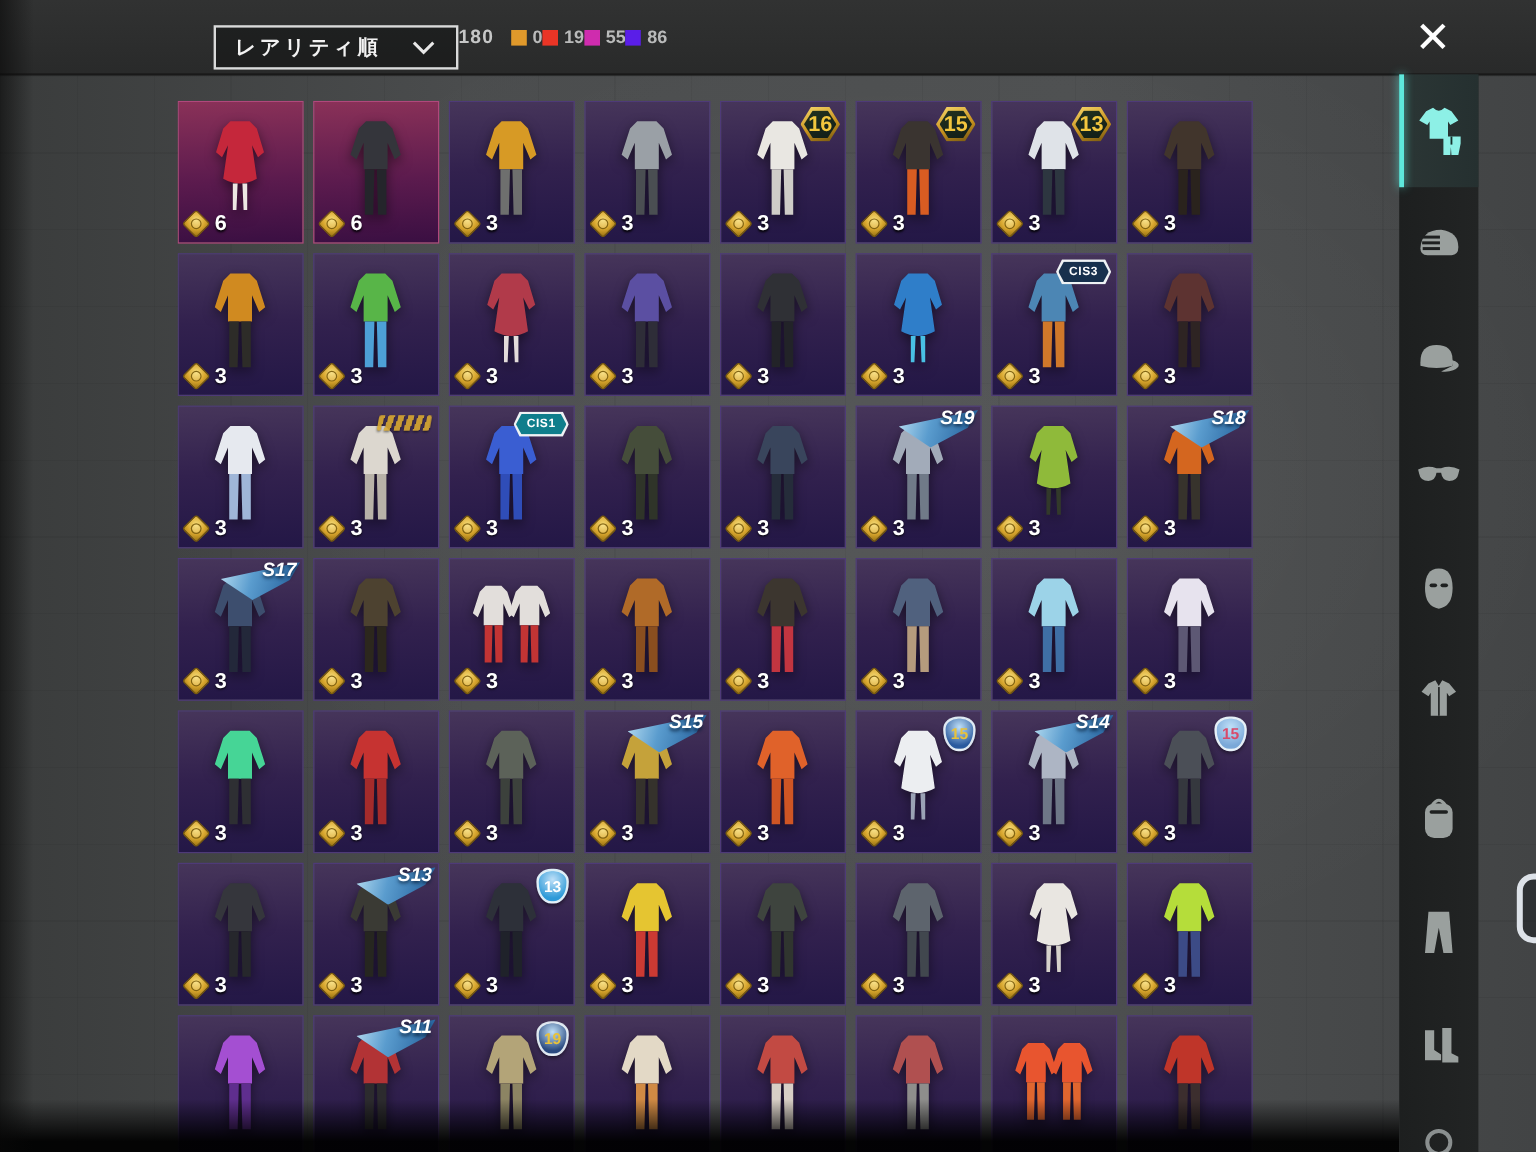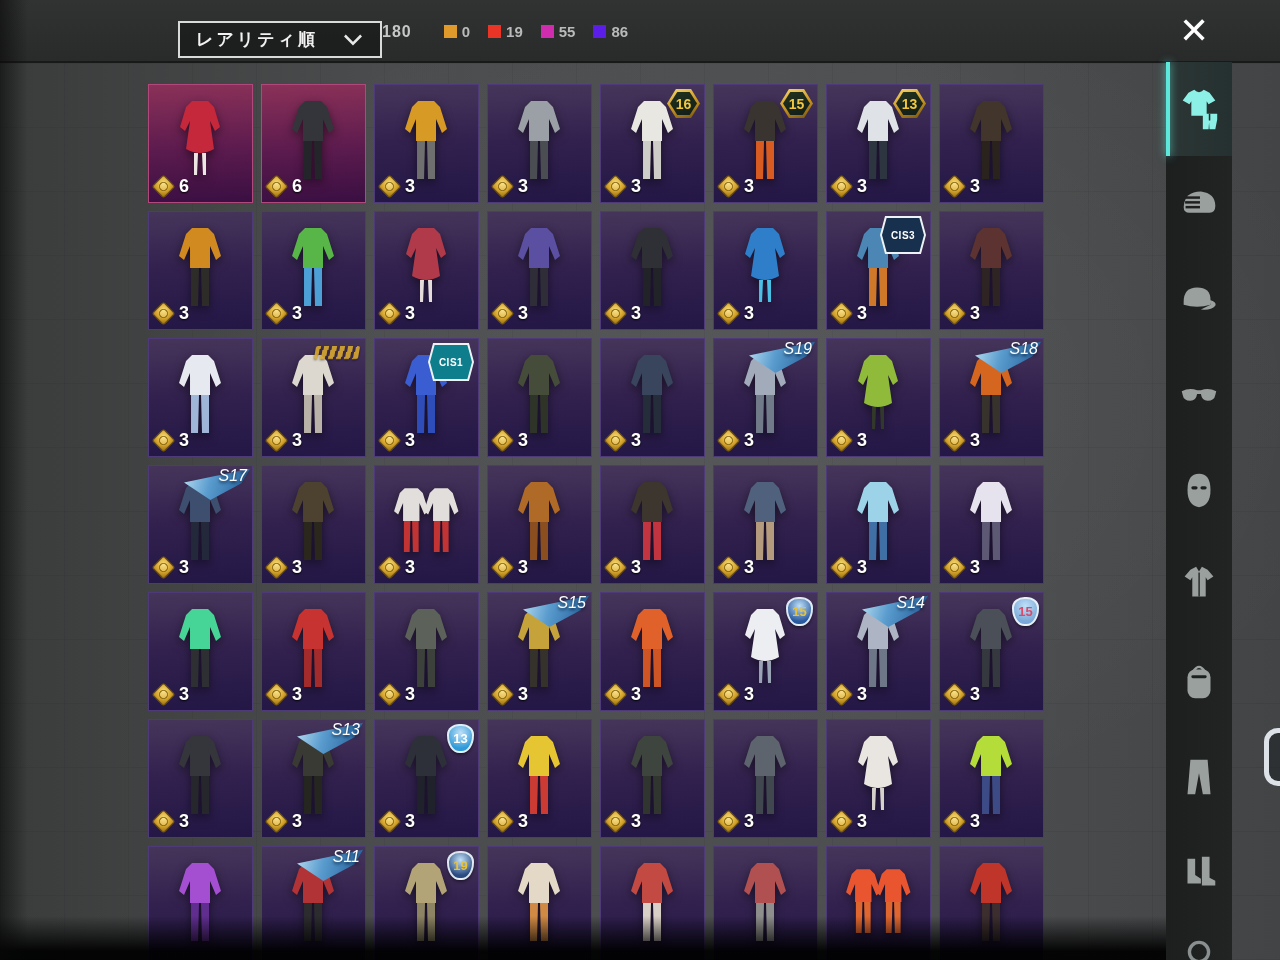--- a/index.html
+++ b/index.html
@@ -16,21 +16,21 @@
     background:linear-gradient(90deg,rgba(8,8,8,.6),transparent);pointer-events:none;}
   
   .topbar{position:absolute;left:0;top:0;width:100%;height:63px;
     background:linear-gradient(#313232,#292a2a);
     border-bottom:2px solid rgba(12,13,13,.65);box-sizing:border-box;}
   .dropdown{position:absolute;left:148px;top:21px;width:204px;height:37px;
     background:rgba(18,20,20,.55);border:2px solid #d9dada;box-sizing:border-box;
     display:flex;align-items:center;justify-content:space-between;padding:0 16px;cursor:pointer;margin-left:30px;}
   .dd-label{color:#f2f2f2;font-size:17px;letter-spacing:3px;font-weight:700;}
   .chev{width:22px;height:18px;}
-  .legend{position:absolute;left:382px;top:0;height:63px;display:flex;align-items:center;gap:18px;}
+  .legend{position:absolute;left:382px;top:0;height:63px;display:flex;align-items:center;}
   .total{color:#c6c7c7;font-size:16px;font-weight:700;letter-spacing:1px;margin-right:14px;}
   .lg{display:flex;align-items:center;gap:5px;}
   .swatch{width:13px;height:13px;display:inline-block;}
   .lcount{color:#b9baba;font-size:15px;font-weight:700;font-style:normal;}
   .close{position:absolute;left:1172px;top:8px;width:44px;height:46px;color:#fff;
     font-size:36px;font-weight:400;display:flex;align-items:center;justify-content:center;cursor:pointer;}
   
   .grid{position:absolute;left:148px;top:84px;width:900px;height:876px;
     display:grid;grid-template-columns:repeat(8,105px);grid-auto-rows:119px;gap:8px;overflow:hidden;}
   .card{position:relative;box-sizing:border-box;border:1px solid #4e3a78;
@@ -45,37 +45,37 @@
     border:1px solid #7a5c0c;box-sizing:border-box;position:relative;}
   .coin::after{content:'';position:absolute;inset:3px;border-radius:50%;
     border:1px solid rgba(120,90,10,.9);background:rgba(255,240,180,.25);}
   .count{color:#fff;font-size:18px;font-weight:700;text-shadow:0 1px 2px #000;}
   
   .badge{position:absolute;display:flex;align-items:center;justify-content:center;}
   .badge .bt{position:relative;z-index:1;}
   .badge.hex-gold{top:4px;right:4px;width:33px;height:29px;
     clip-path:polygon(27% 0,73% 0,100% 50%,73% 100%,27% 100%,0 50%);
     background:linear-gradient(160deg,#f8d96c,#c8921e 55%,#6e5210);
-    color:#f2c63e;font-weight:700;font-size:14px;}
+    color:#f2c63e;font-weight:700;font-size:18px;}
   .badge.hex-gold::before{content:'';position:absolute;inset:3px;
     clip-path:polygon(27% 0,73% 0,100% 50%,73% 100%,27% 100%,0 50%);
     background:linear-gradient(160deg,#23321f,#101d18);}
-  .badge.hex-navy,.badge.hex-teal{top:4px;right:4px;width:46px;height:38px;
+  .badge.hex-navy,.badge.hex-teal{top:4px;right:4px;width:46px;height:21px;
     clip-path:polygon(11% 0,89% 0,100% 50%,89% 100%,11% 100%,0 50%);
     background:#eef2f4;color:#fff;font-weight:700;font-size:10px;letter-spacing:.5px;}
   .badge.hex-navy::before,.badge.hex-teal::before{content:'';position:absolute;inset:2px;
     clip-path:polygon(11% 0,89% 0,100% 50%,89% 100%,11% 100%,0 50%);}
   .badge.hex-navy::before{background:#17304d;}
   .badge.hex-teal::before{background:#0f7e8c;}
   .badge.banner{top:2px;right:2px;width:66px;height:32px;}
   .badge.banner::before{content:'';position:absolute;inset:0;
     clip-path:polygon(0 45%,100% 2%,87% 48%,40% 100%);
     background:linear-gradient(105deg,#b8def2 0%,#5a9cce 40%,#1e5a96 100%);}
   .badge.banner .bt{position:absolute;top:-1px;right:3px;color:#fff;
-    font-style:italic;font-weight:400;font-size:16px;text-shadow:0 2px 3px rgba(8,30,58,.85);}
+    font-style:italic;font-weight:700;font-size:16px;text-shadow:0 2px 3px rgba(8,30,58,.85);}
   .badge.shield{top:4px;right:4px;width:27px;height:29px;
     border:2px solid rgba(240,246,250,.9);box-sizing:border-box;
     border-radius:46% 46% 46% 46% / 36% 36% 60% 60%;
     background:radial-gradient(circle at 50% 28%,#bfe0f8,var(--bbg,#2a5a9e) 72%);
     font-weight:900;font-size:13px;color:#fff;box-shadow:0 2px 3px rgba(0,0,0,.4);}
   .badge.logo{top:7px;right:6px;width:44px;height:13px;transform:skewX(-10deg);
     background:repeating-linear-gradient(100deg,#d8a830 0 5px,rgba(0,0,0,0) 5px 8px);
     border-radius:2px;opacity:.9;filter:drop-shadow(0 1px 1px rgba(0,0,0,.6));}
   
   .fade-bottom{position:absolute;left:0;top:916px;width:1166px;height:44px;

